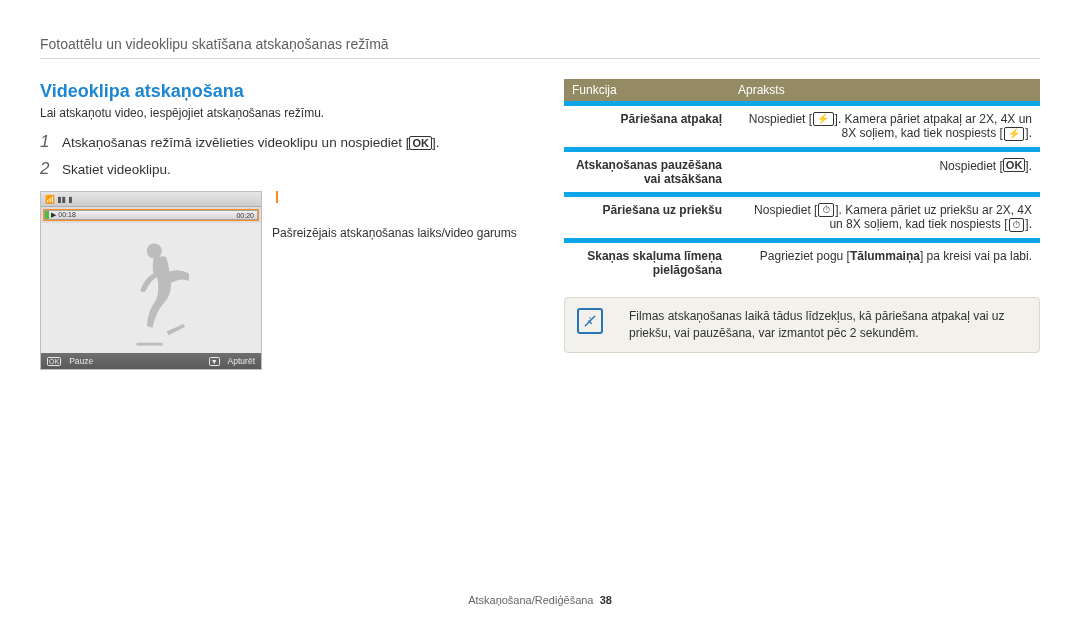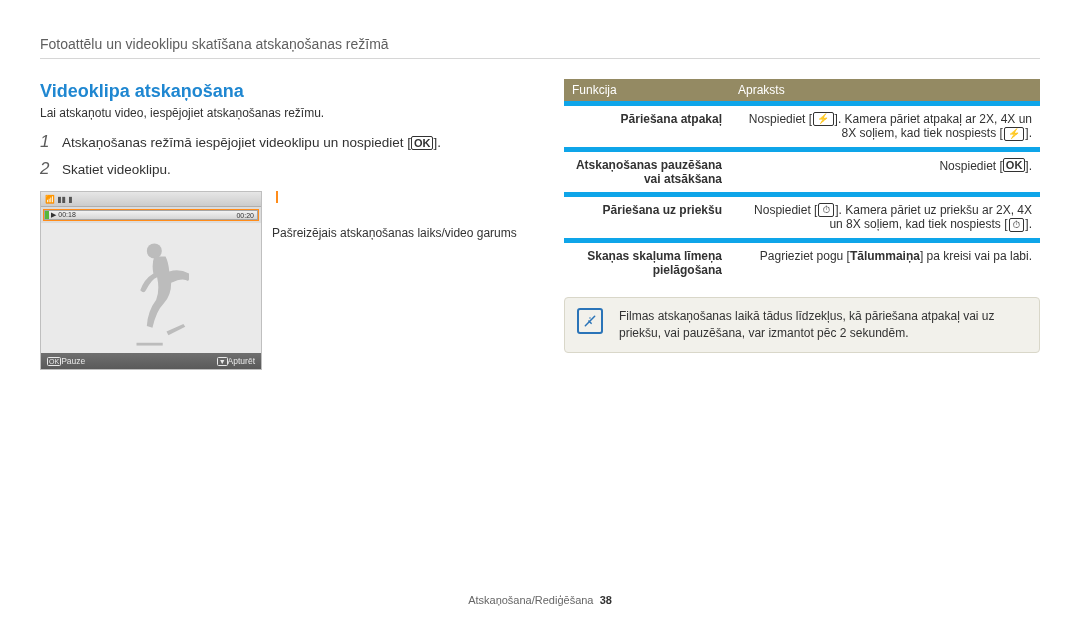--- a/index.html
+++ b/index.html
@@ -39,32 +39,32 @@
   .progress { height:8px; background: linear-gradient(#f2f2f2,#d6d6d6); position:relative; border:1px solid #a5a5a5; display:flex; align-items:center; }
   .progress .fill { position:absolute; left:0; top:0; bottom:0; width:4px; background:#55b73b; }
   .progress .txt-l { font-size:7px; margin-left:6px; color:#333; }
   .progress .txt-r { font-size:7px; margin-left:auto; margin-right:3px; color:#333; }
   .video-area { height:130px; background:#eaeaea; display:flex; align-items:flex-end; justify-content:center; }
   .skater {
     width:75px; height:118px;
     filter: grayscale(1);
   }
   .skater svg { width:100%; height:100%; }
-  .bottombar { height:16px; background: linear-gradient(#6f6f6f,#5a5a5a); color:#e9e9e9; font-size:8.5px; display:flex; align-items:center; padding:0 6px; }
+  .bottombar { height:16px; background: linear-gradient(#6f6f6f,#5a5a5a); color:#e9e9e9; font-size:8.5px; display:flex; align-items:center; padding:0 6px; gap:8px; }
   .bottombar .mk { font-size:7px; border:1px solid #e9e9e9; padding:0 1px; border-radius:1.5px; }
   .shot-caption { font-size:12px; margin-top:22px; line-height:1.35; }
   .lead-line { width:1.5px; height:12px; background:#ff8c1a; margin-left:4px; }
 
   
   table { border-collapse: collapse; width:100%; font-size:12px; }
   thead th { background:#948a63; color:#fff; text-align:left; padding:4px 8px; font-weight:400; }
   td { padding:6px 8px; vertical-align:top; border-top:5px solid #0ea5e9;text-align:right; }
   td.fn { font-weight:700; width:150px; }
 
-  .note { display:flex; gap:16px; background:#f2f1eb; border:1px solid #d9d7c9; border-radius:4px; padding:10px 12px; margin-top:14px; font-size:12px; line-height:1.45; }
+  .note { display:flex; gap:26px; background:#f2f1eb; border:1px solid #d9d7c9; border-radius:4px; padding:10px 12px; margin-top:14px; font-size:12px; line-height:1.45; }
   .note .icon {
     width:22px; height:22px; flex-shrink:0; border:2px solid #2a74b8; border-radius:3px;
     display:flex; align-items:center; justify-content:center;
   }
   .note .icon svg { width:14px; height:14px; }
 
   .footer { position:absolute; bottom:24px; left:0; right:0; text-align:center; font-size:11px; color:#666; }
   .footer b { color:#333; }
 </style>
 </head>
@@ -76,21 +76,21 @@
 
   <div class="columns">
 
     <div class="left">
       <h2 class="title">Videoklipa atskaņošana</h2>
       <p class="intro">Lai atskaņotu video, iespējojiet atskaņošanas režīmu.</p>
 
       <div class="step">
         <span class="num">1</span>
         <span class="txt">
-          <span>Atskaņošanas režīmā iespējojiet videoklipu un nospiediet [</span><span class="ok-outline">OK</span><span>].</span>
+          <span>Atskaņošanas režīmā izvēlieties videoklipu un nospiediet [</span><span class="ok-outline">OK</span><span>].</span>
         </span>
       </div>
       <div class="step">
         <span class="num">2</span>
         <span class="txt">Skatiet videoklipu.</span>
       </div>
 
       <div class="shot-wrap">
         <div class="shot">
           <div class="topbar">

